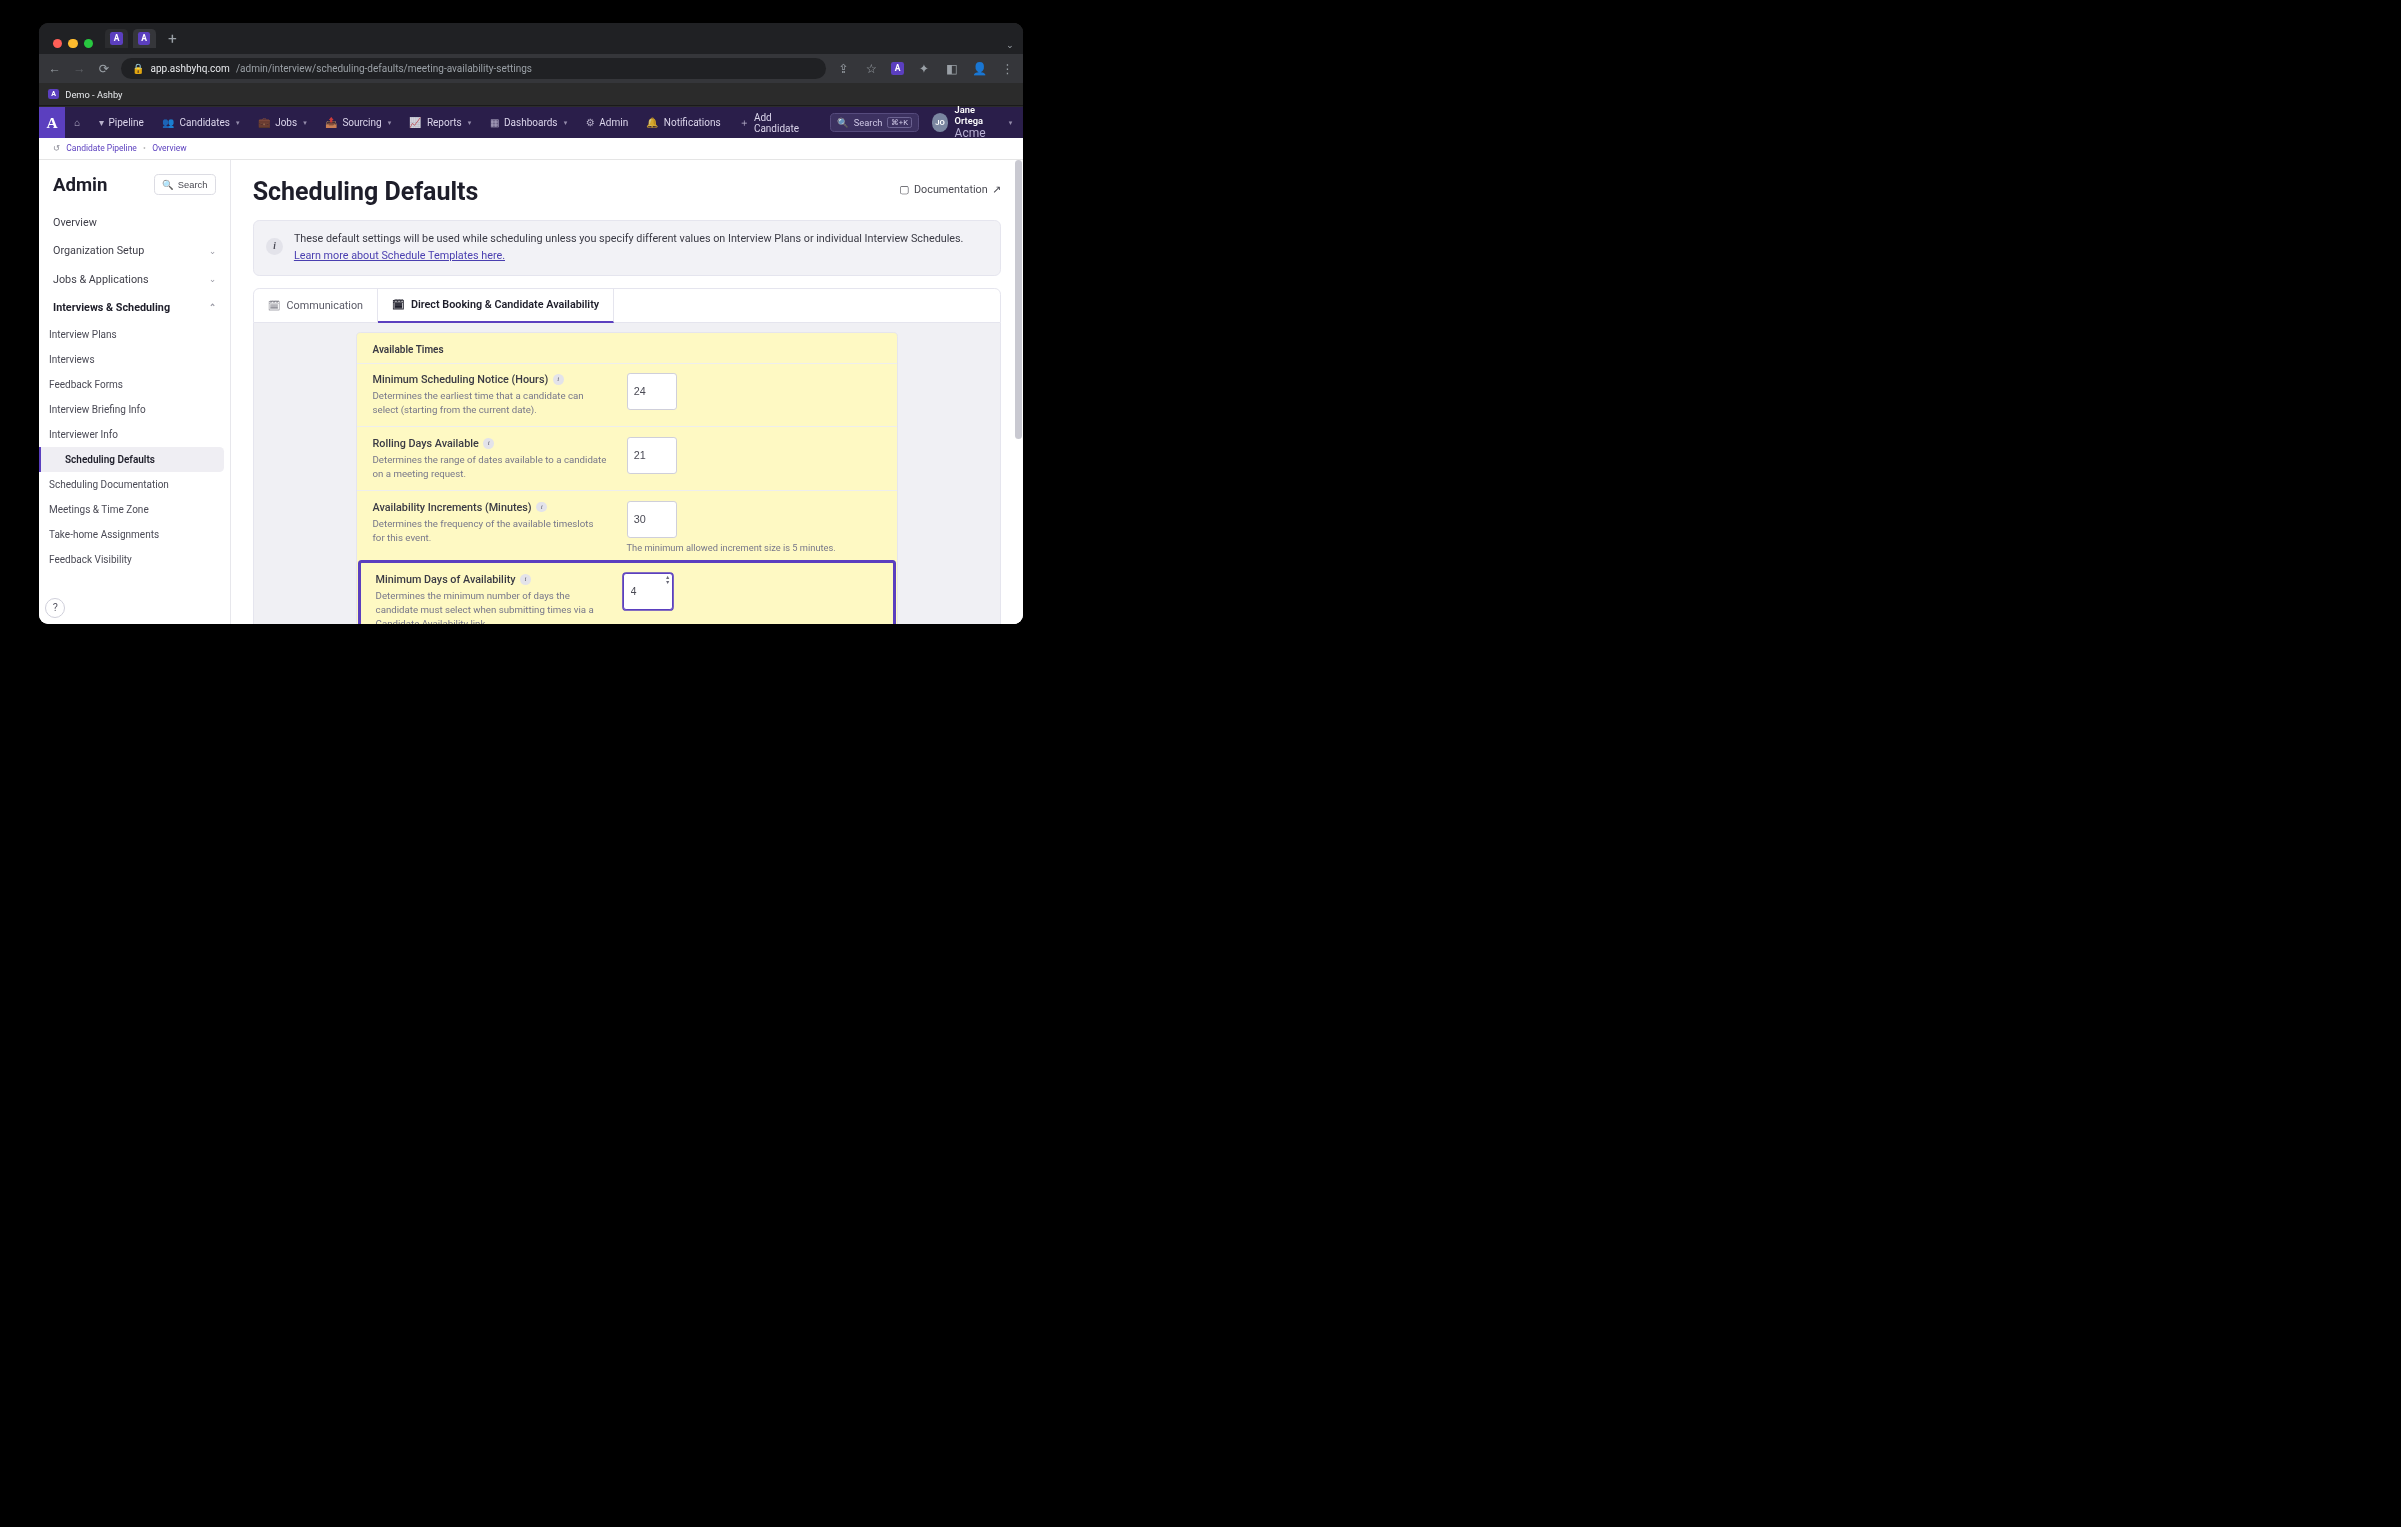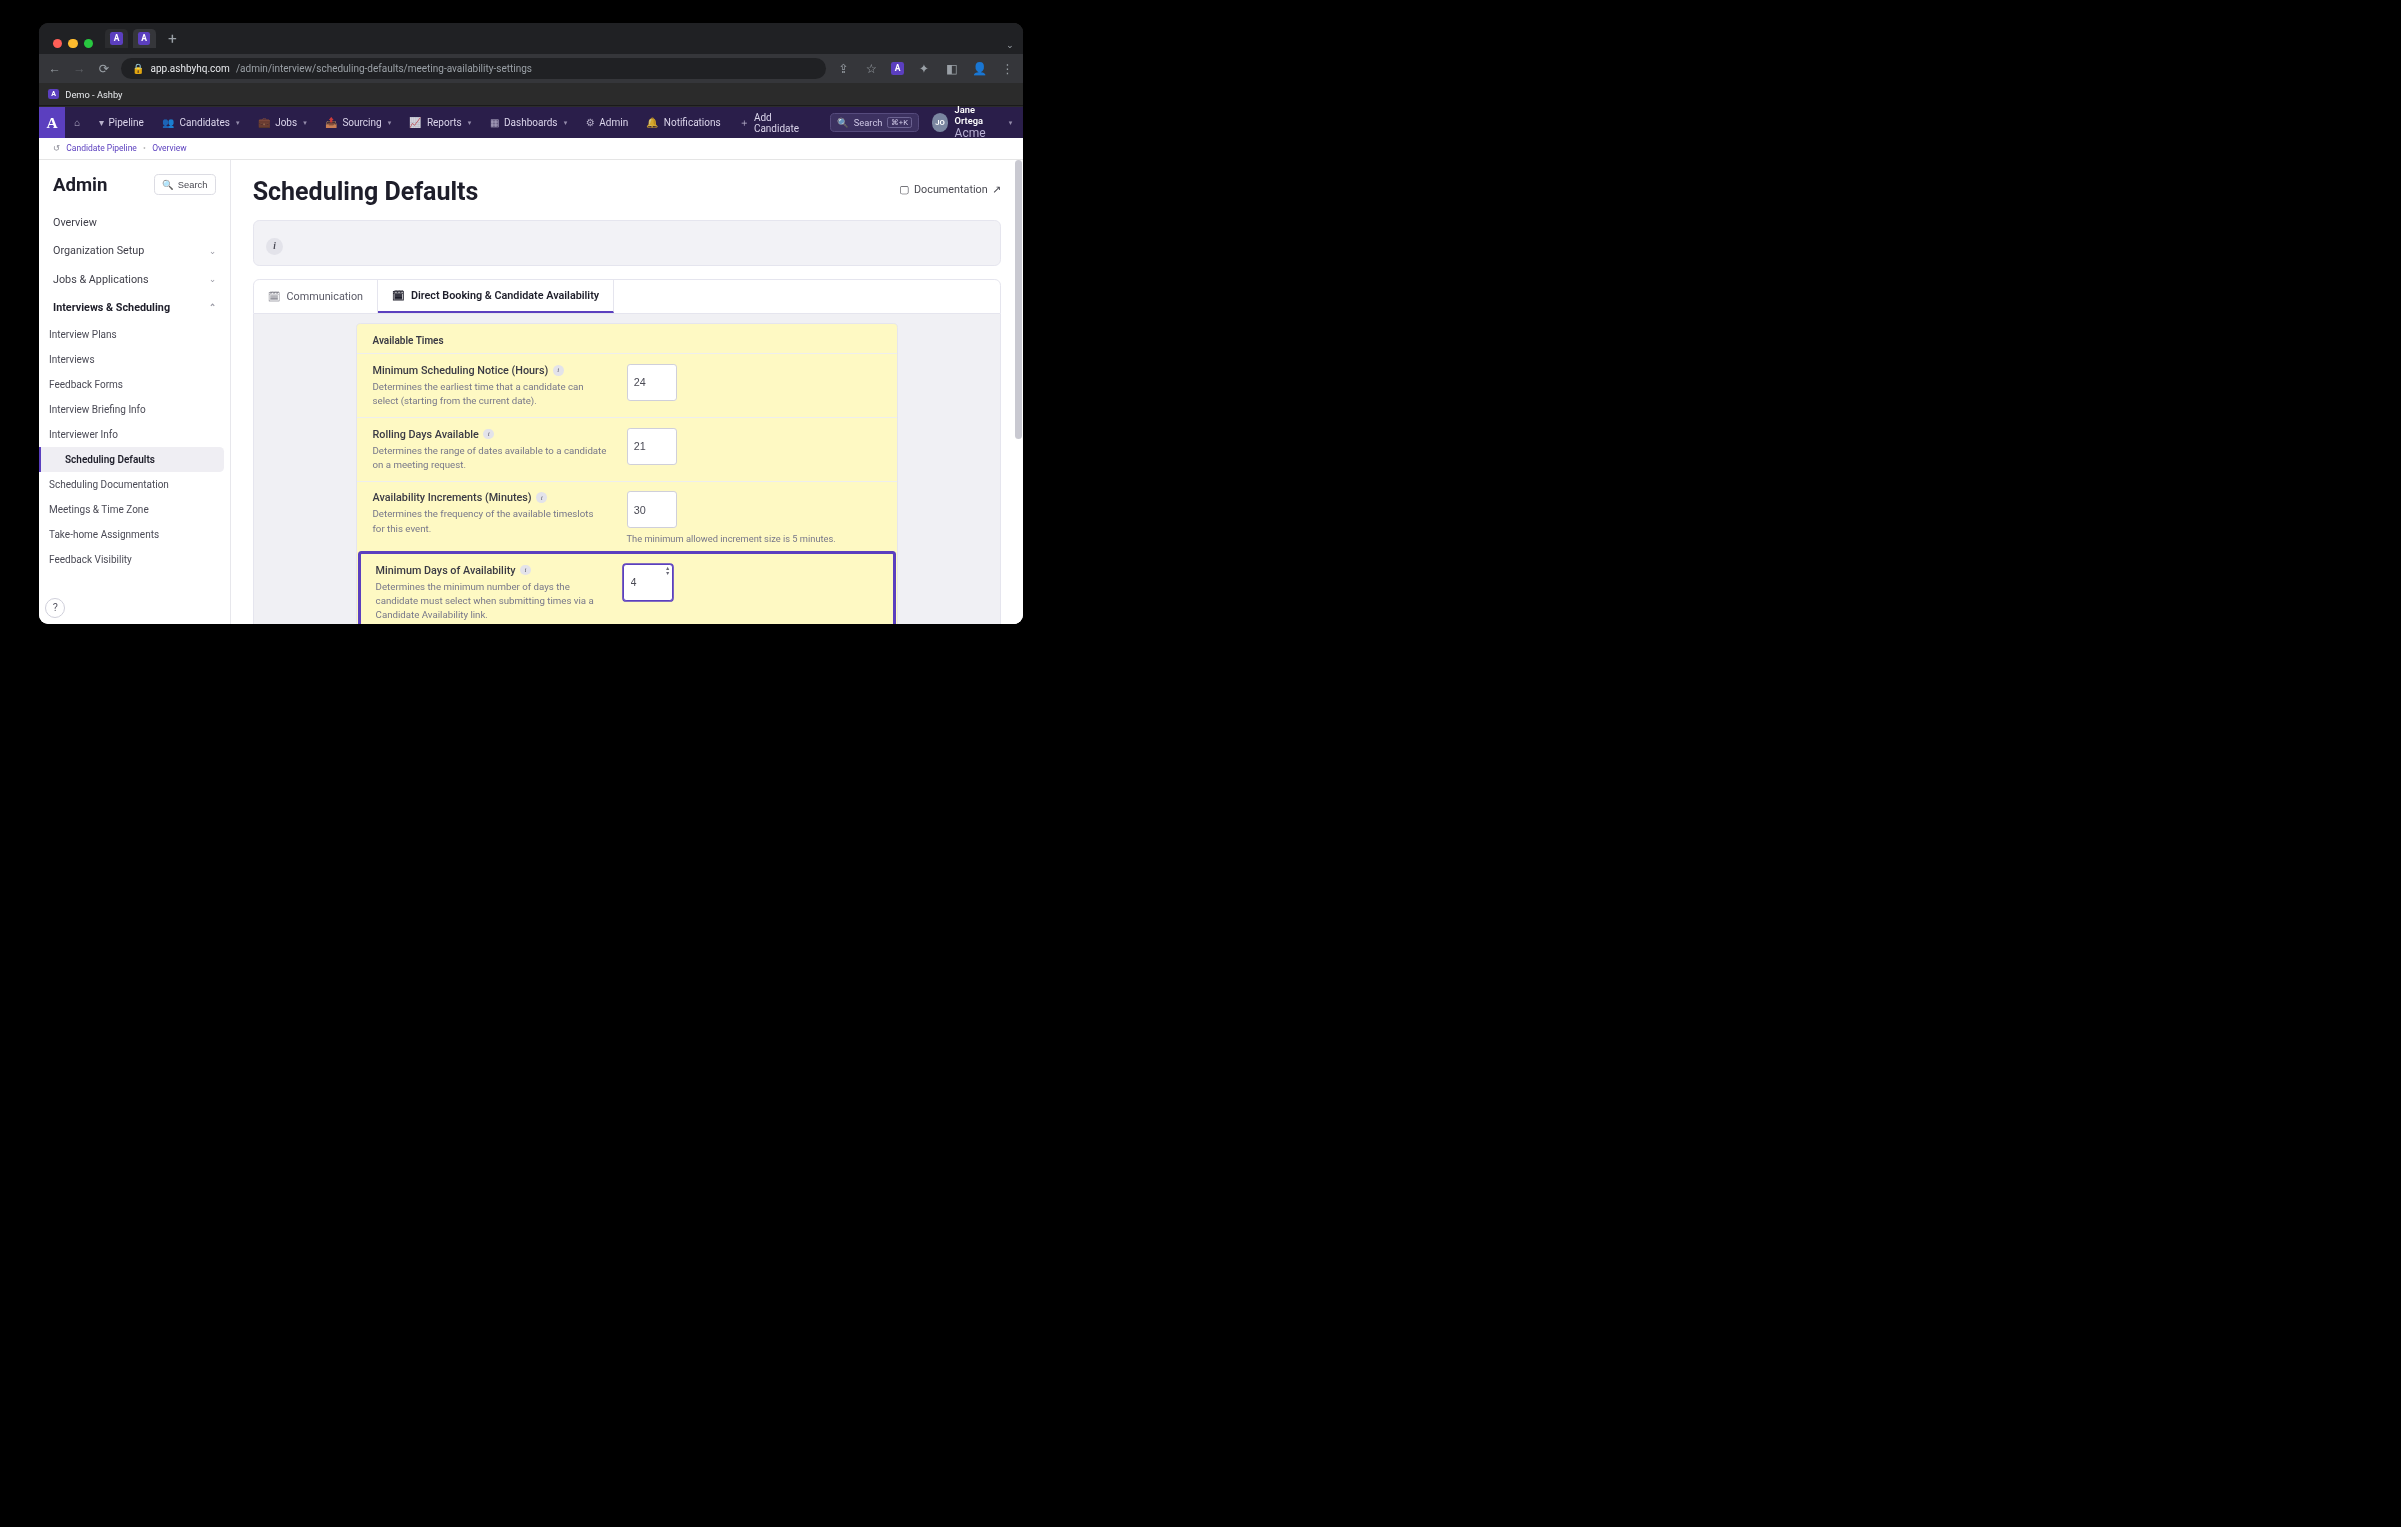--- a/index.html
+++ b/index.html
@@ -470,20 +470,24 @@
           <h1 class="page-title">Scheduling Defaults</h1>
           <div class="doc-link">
             <span>▢</span>
             <span>Documentation</span>
             <span>↗</span>
           </div>
         </div>
 
         <div class="info-banner">
           <div class="info-icon-circle">i</div>
+          <div class="info-text">
+            <span>These default settings will be used while scheduling unless you specify different values on Interview Plans or individual Interview Schedules.</span><br>
+            <span class="info-link">Learn more about Schedule Templates here.</span>
+          </div>
         </div>
 
         <div class="tab-row">
           <div class="tab">
             <span class="tab-icon">🗓</span>
             <span>Communication</span>
           </div>
           <div class="tab active">
             <span class="tab-icon">🗓</span>
             <span>Direct Booking &amp; Candidate Availability</span>

